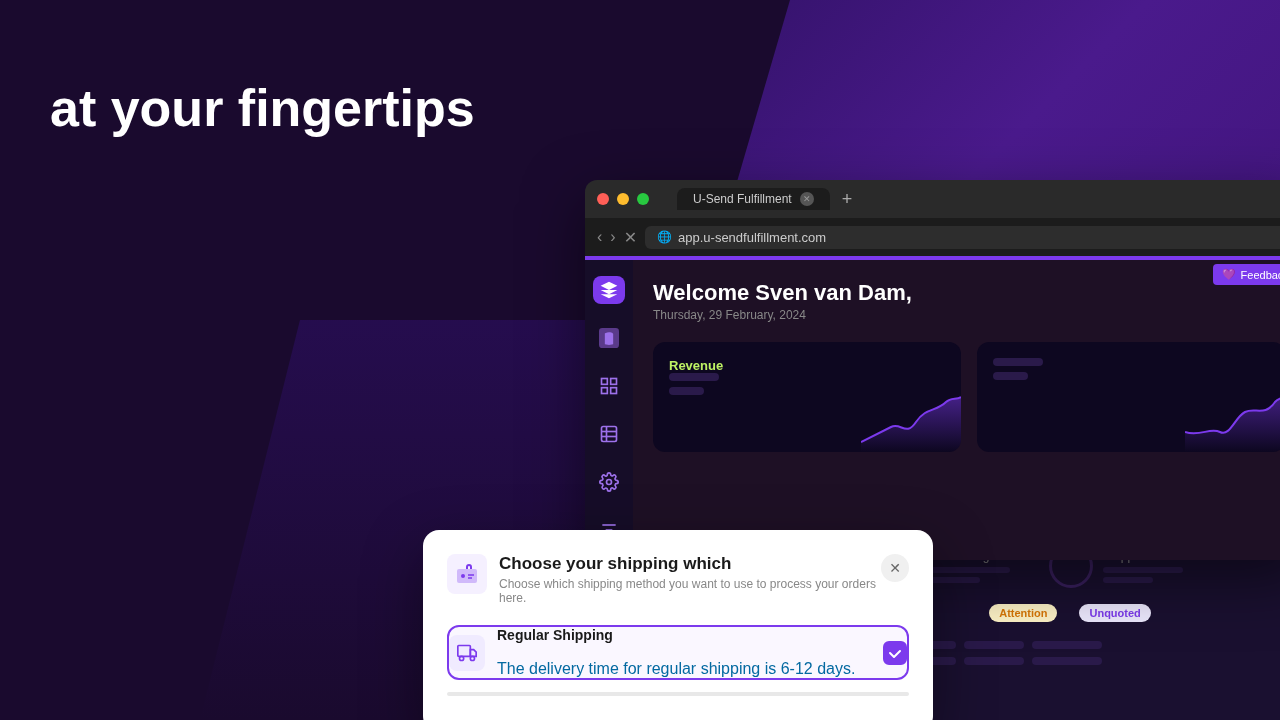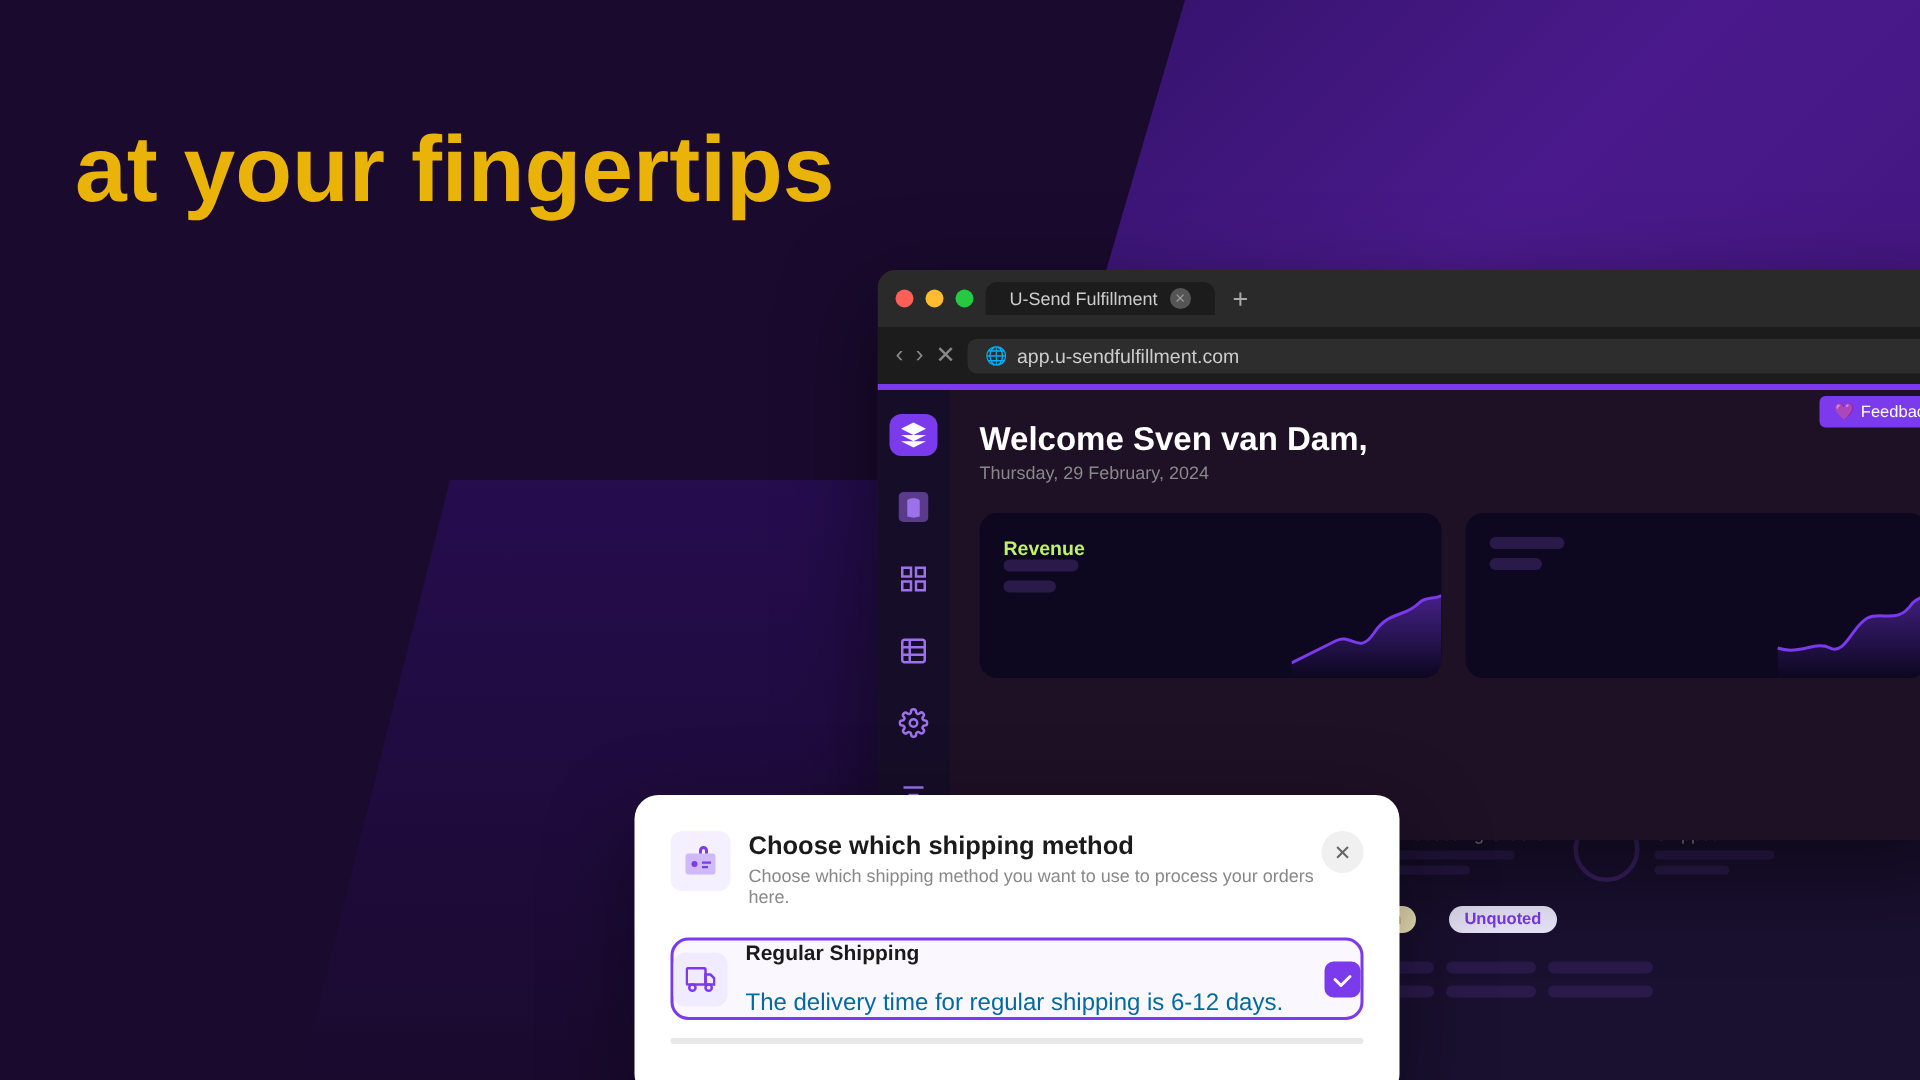--- a/index.html
+++ b/index.html
@@ -44,23 +44,23 @@
       z-index: 10;
     }
     .headline-colored {
       font-size: 58px;
       font-weight: 800;
       color: #9b59f5;
       line-height: 1.1;
       margin-bottom: 4px;
     }
     .headline-white {
-      font-size: 62px;
+      font-size: 52px;
       font-weight: 800;
-      color: #eab308;
+      color: #ffffff;
       line-height: 1.1;
       margin-bottom: 30px;
     }
     .subtext {
       font-size: 20px;
       font-weight: 700;
       color: #ffffff;
       line-height: 1.5;
       max-width: 480px;
     }
@@ -93,21 +93,21 @@
     .tl-red { background: #ff5f57; }
     .tl-yellow { background: #febc2e; }
     .tl-green { background: #28c840; }
     .browser-tab {
       background: #1c1c1c;
       border-radius: 8px 8px 0 0;
       padding: 4px 16px;
       display: flex;
       align-items: flex-end;
       gap: 8px;
-      margin-left: 0;
+      margin-left: 20px;
       font-size: 12px;
       color: #ccc;
     }
     .tab-close {
       width: 14px; height: 14px;
       border-radius: 50%;
       background: #555;
       display: flex; align-items: center; justify-content: center;
       font-size: 9px; color: #999;
     }
@@ -501,21 +501,21 @@
     </div>
     <div class="stat-item">
       <div class="stat-circle"></div>
       <div class="stat-text">
         <div class="stat-label">Shipped</div>
         <div class="stat-bar"></div>
         <div class="stat-bar" style="width:50px; margin-top:4px;"></div>
       </div>
     </div>
   </div>
-  <div style="display:flex; gap:22px; margin-bottom:19px;">
+  <div style="display:flex; gap:22px; margin-bottom:19px;justify-content:center;">
     <span class="badge badge-attention">Attention</span>
     <span class="badge badge-unquoted">Unquoted</span>
   </div>
 
   <div style="display:flex; gap:8px; margin-bottom:8px;">
     <div style="height:8px; width:80px; background:#2a1a4a; border-radius:4px;"></div>
     <div style="height:8px; width:60px; background:#2a1a4a; border-radius:4px;"></div>
     <div style="height:8px; width:70px; background:#2a1a4a; border-radius:4px;"></div>
   </div>
   <div style="display:flex; gap:8px;">
@@ -531,21 +531,21 @@
       <div class="modal-icon">
         <svg width="24" height="24" viewBox="0 0 24 24" fill="none">
           <rect x="2" y="7" width="20" height="14" rx="2" fill="#7c3aed" opacity="0.3"></rect>
           <path d="M16 7V5a2 2 0 0 0-4 0v2" stroke="#7c3aed" stroke-width="2"></path>
           <circle cx="8" cy="14" r="2" fill="#7c3aed"></circle>
           <line x1="13" y1="13" x2="19" y2="13" stroke="#7c3aed" stroke-width="1.5"></line>
           <line x1="13" y1="16" x2="17" y2="16" stroke="#7c3aed" stroke-width="1.5"></line>
         </svg>
       </div>
       <div>
-        <div class="modal-title">Choose which shipping method</div>
+        <div class="modal-title">Choose your shipping which</div>
         <div class="modal-subtitle">Choose which shipping method you want to use to process your orders here.</div>
       </div>
     </div>
     <div class="modal-close">✕</div>
   </div>
 
   <div class="shipping-option selected">
     <div class="shipping-option-icon">
       <svg width="20" height="20" viewBox="0 0 24 24" fill="none" stroke="#7c3aed" stroke-width="2">
         <rect x="1" y="3" width="15" height="13" rx="1"></rect>

